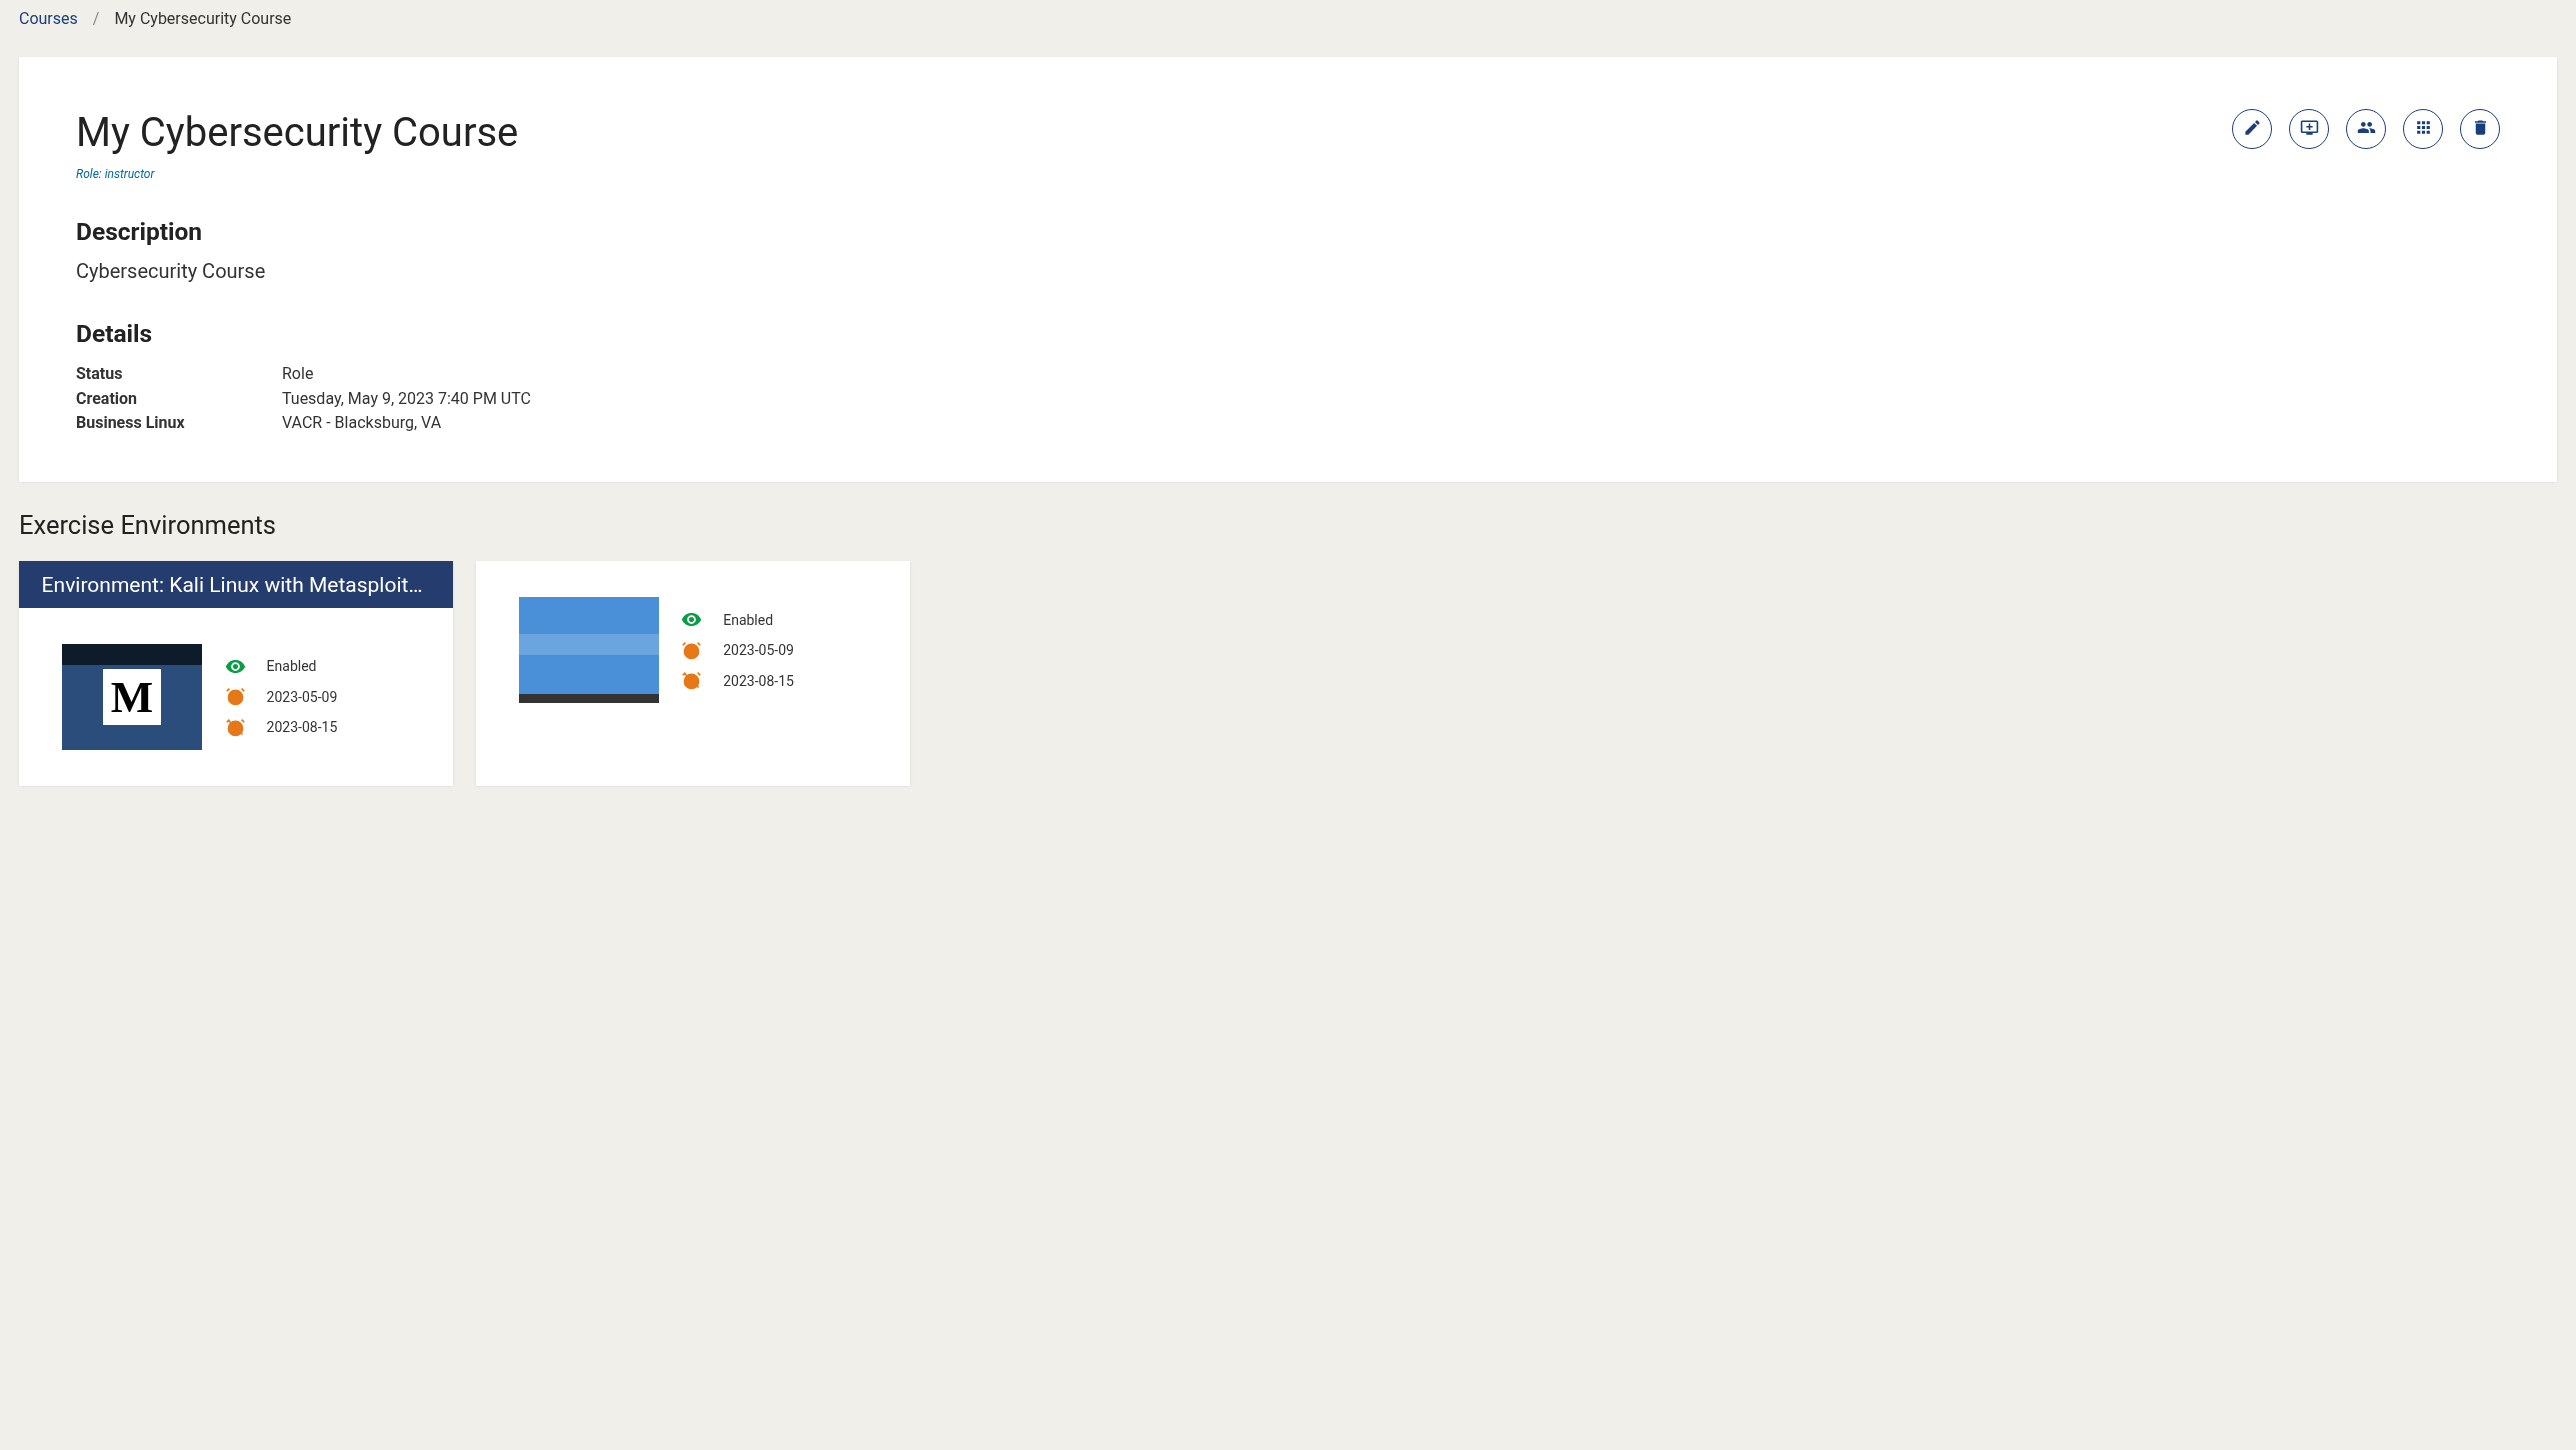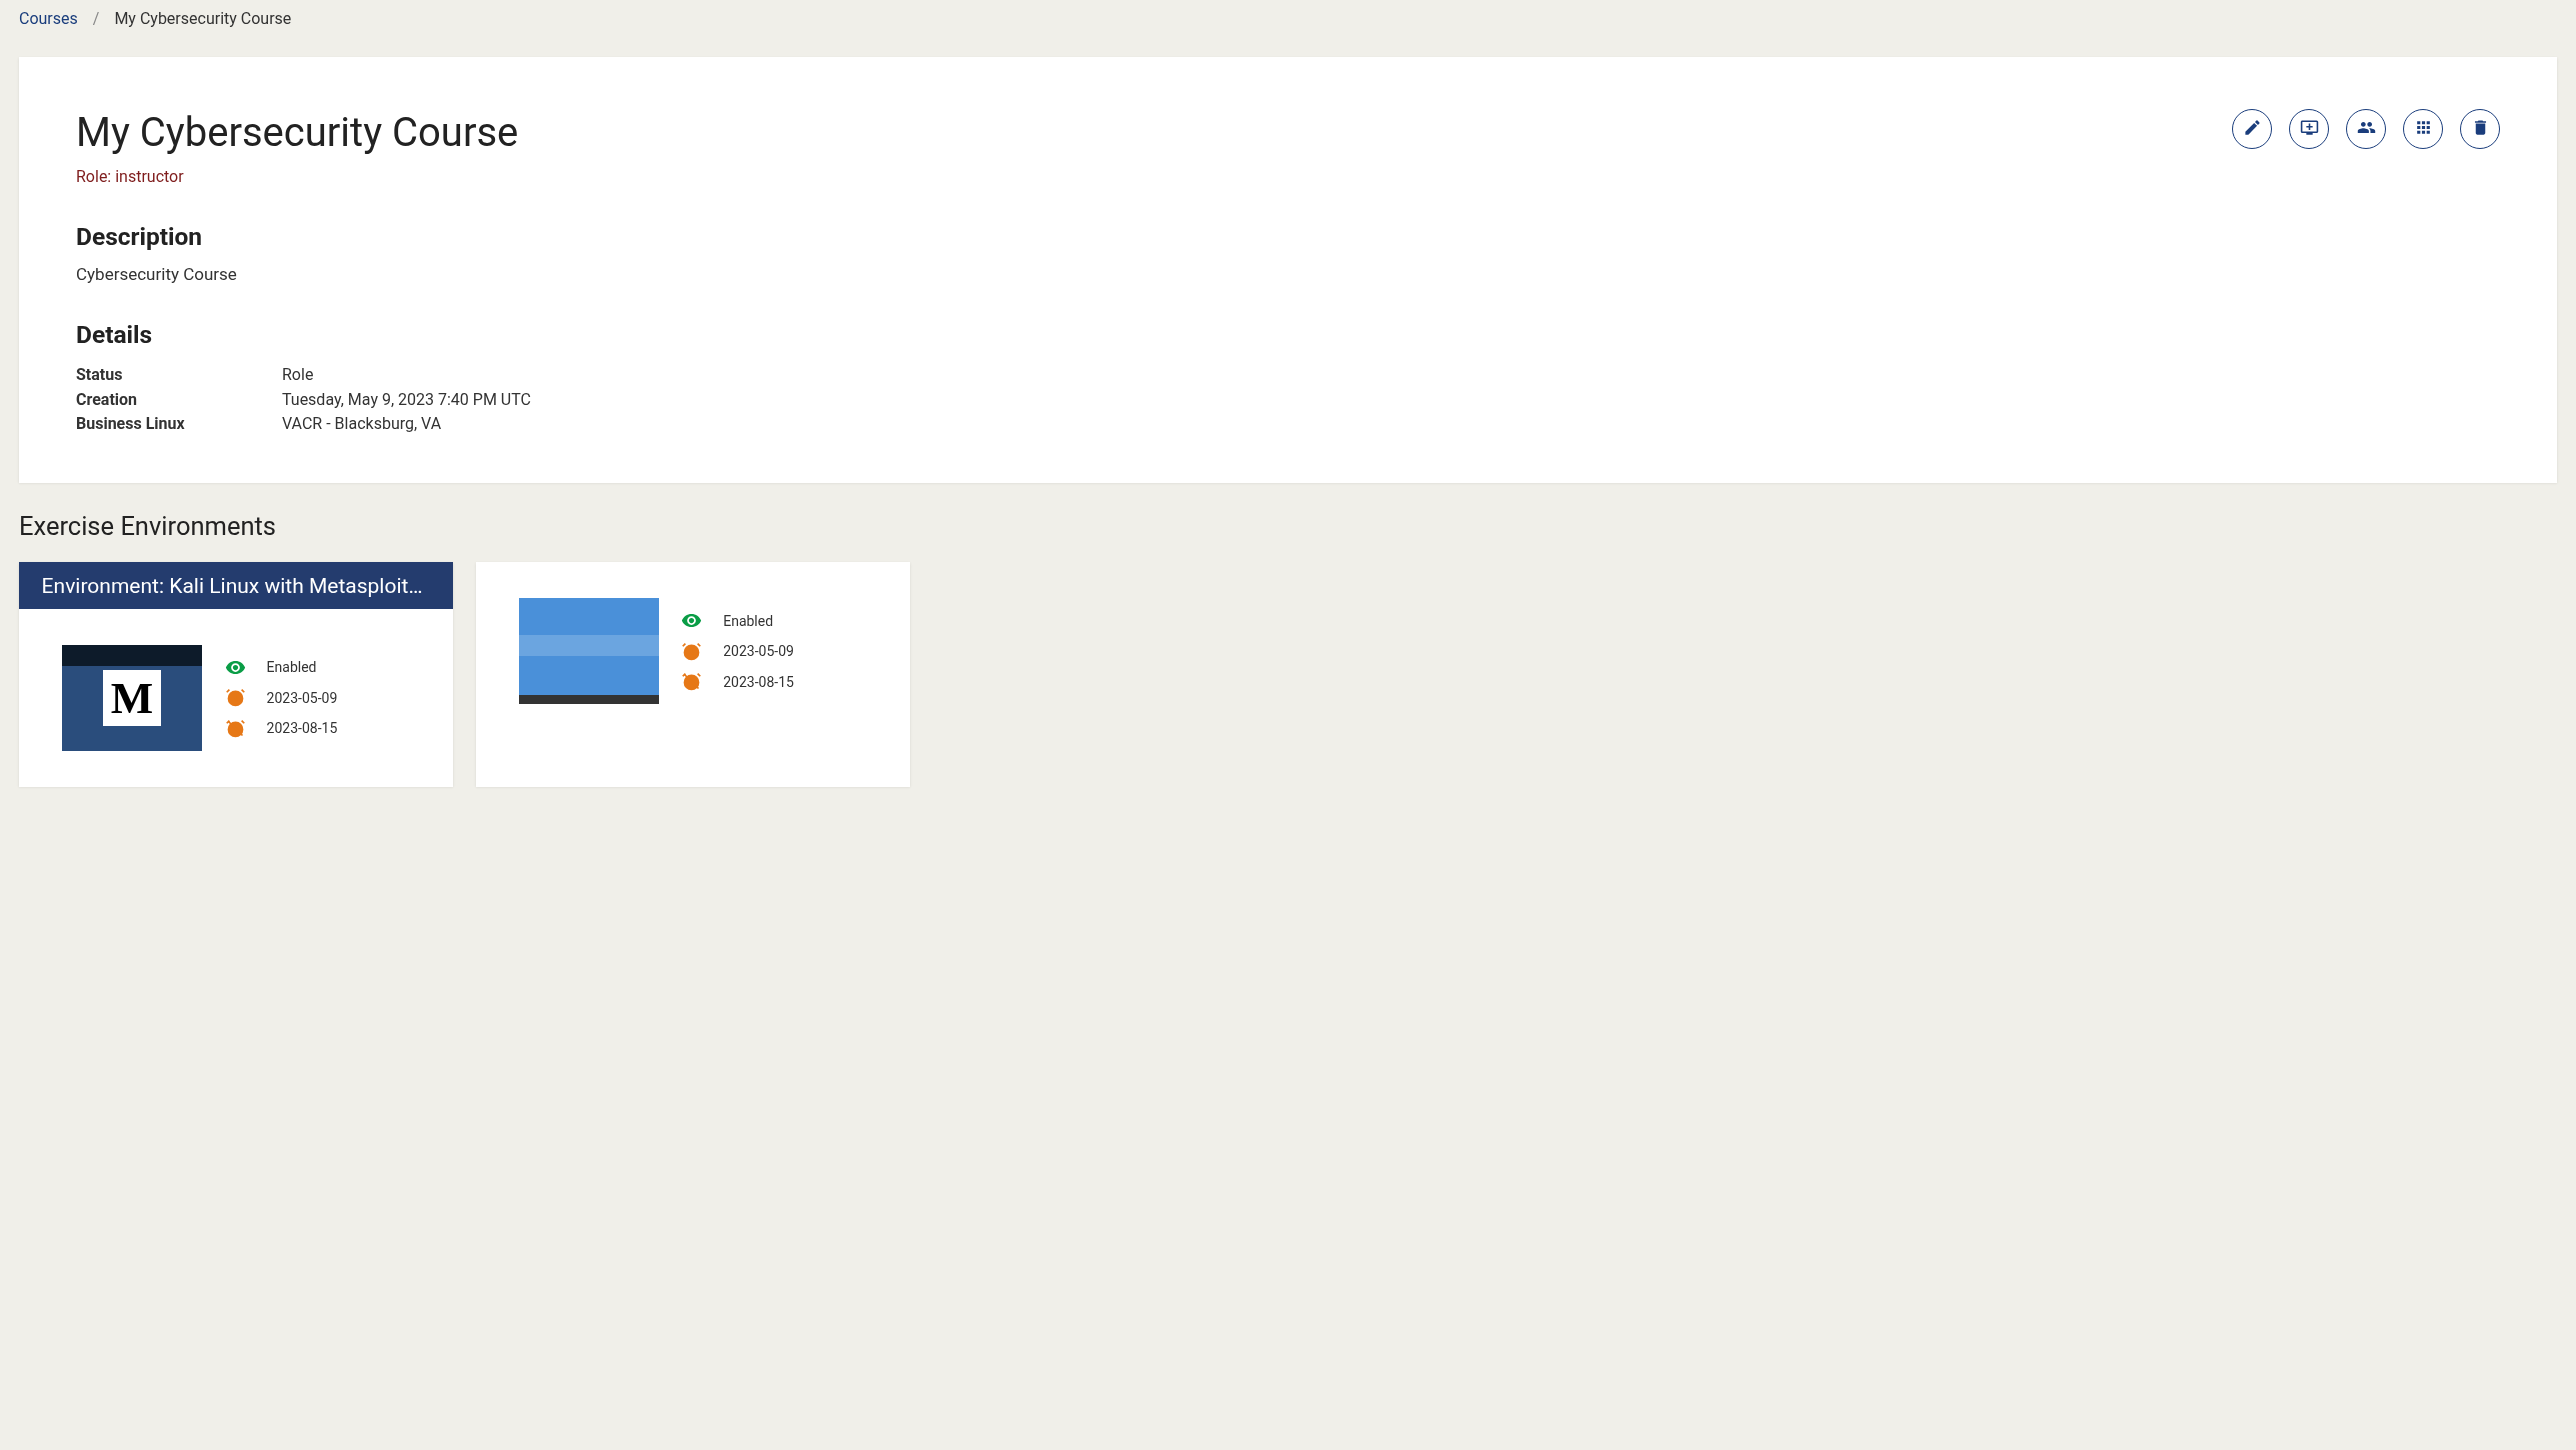--- a/index.html
+++ b/index.html
@@ -41,22 +41,23 @@
       justify-content: space-between;
       align-items: flex-start;
     }
     .title-block h1 {
       font-size: 40px;
       font-weight: 400;
       color: #222;
       margin-bottom: 11.3px;
     }
     .role-text {
-      font-size: 16px;
-      color: #7f1d1d;
+      font-size: 12px;
+      color: #0369a1;
+      font-style: italic;
     }
     .action-buttons {
       display: flex;
       gap: 17px;
     }
     .icon-btn {
       width: 40px;
       height: 40px;
       border-radius: 50%;
       border: 1.4px solid #1a3d7c;
@@ -73,21 +74,21 @@
       fill: #1a3d7c;
     }
     .section-heading {
       font-size: 24.5px;
       font-weight: 700;
       margin-top: 36px;
       margin-bottom: 13.2px;
       color: #222;
     }
     .description-text {
-      font-size: 17px;
+      font-size: 20px;
       color: #333;
     }
     .details-table {
       margin-top: 3.8px;
     }
     .details-row {
       display: flex;
       padding: 2.8px 0;
     }
     .details-label {

